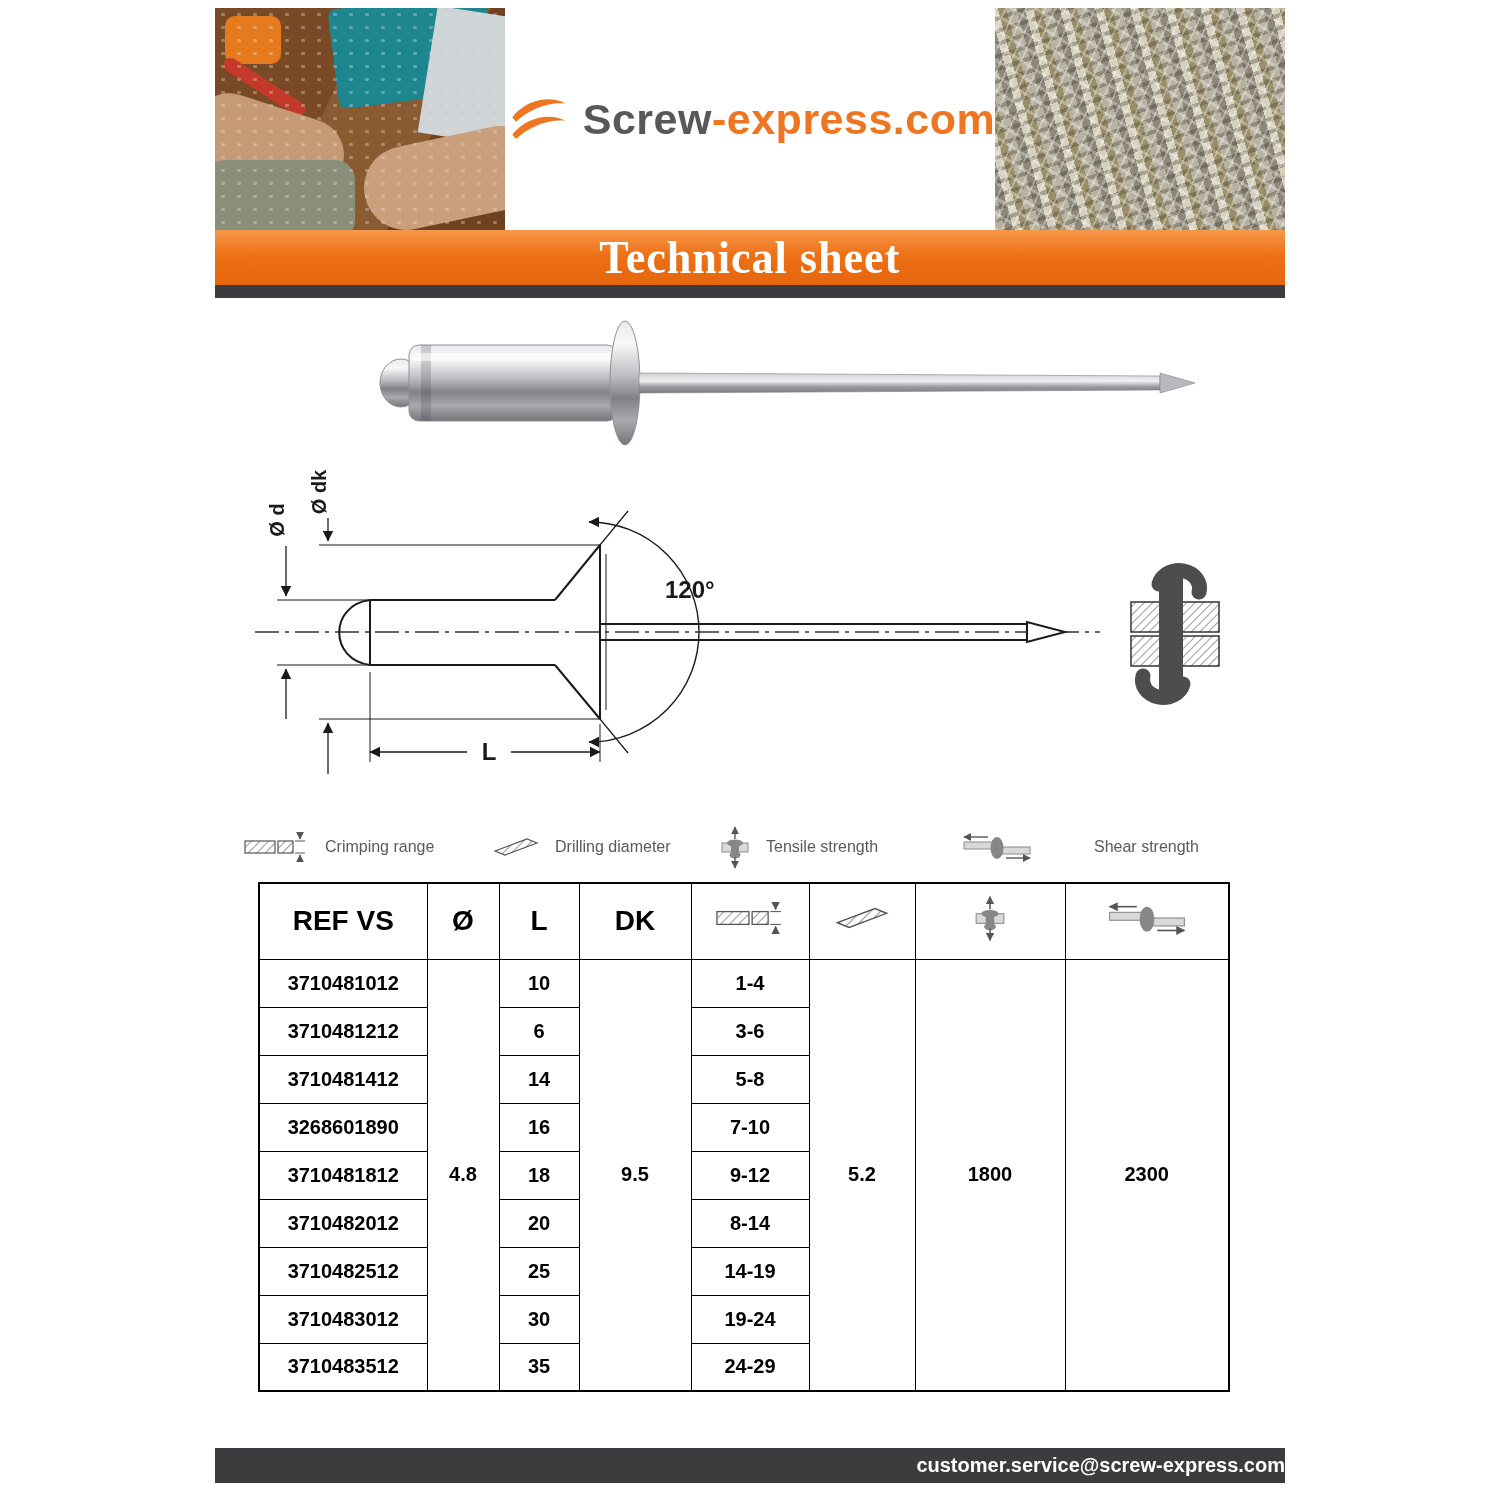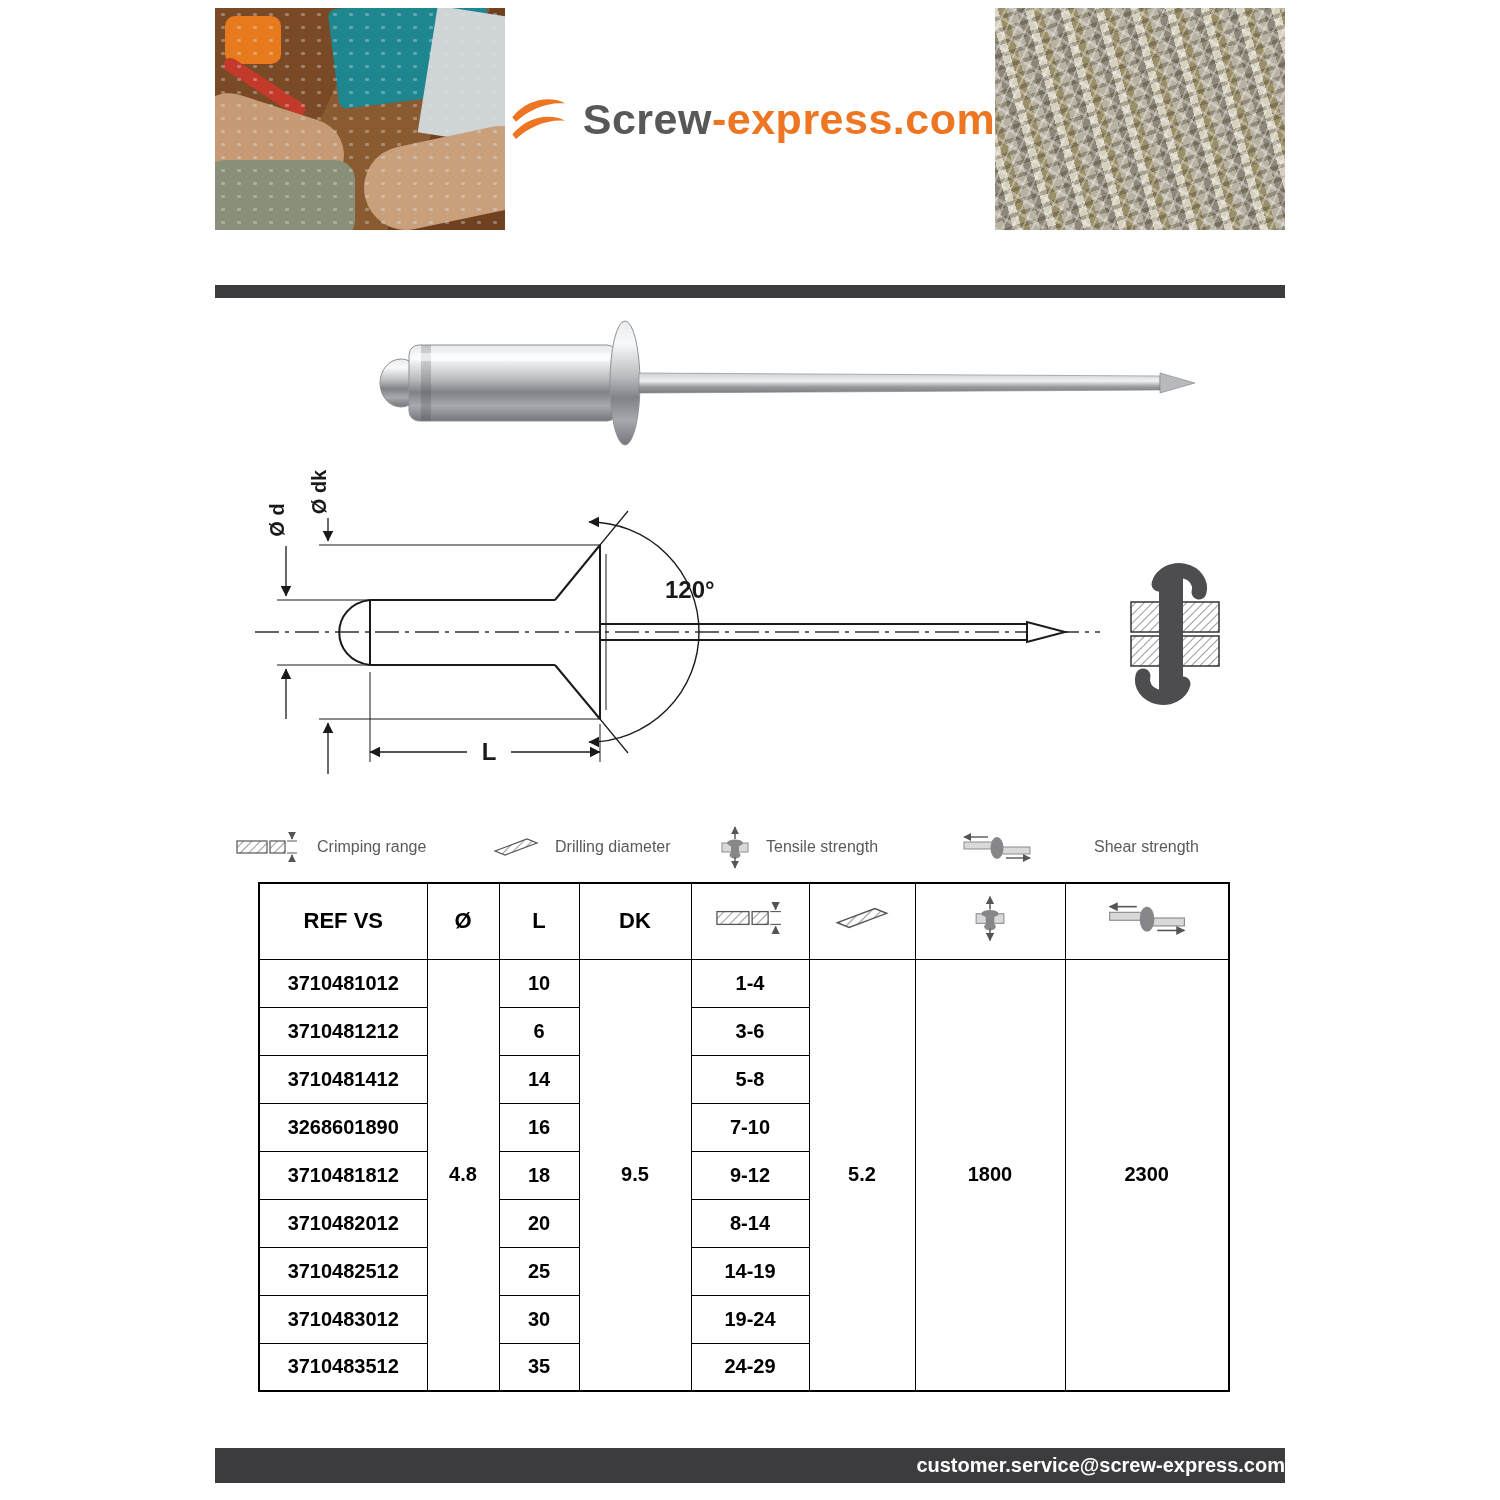--- a/index.html
+++ b/index.html
@@ -40,29 +40,29 @@
   .banner-shadow{position:absolute;top:285px;left:0;width:1070px;height:13px;background:#3c3c3e}
 
   
   .product-photo{position:absolute;top:305px;left:0}
   .tech-drawing{position:absolute;top:462px;left:0}
   .tech-drawing text{font-family:"Liberation Sans",sans-serif;font-weight:700;fill:#1a1a1a}
 
   
   .legend{position:absolute;top:822px;left:0;width:1070px;height:50px}
   .lg-item{position:absolute;display:flex;align-items:center;gap:16px;color:#5a5a5a;font-size:16px;top:0;height:50px}
-  .lg-1{left:20px}.lg-2{left:278px}.lg-3{left:505px}.lg-4{left:745px;gap:60px}
+  .lg-1{left:28px}.lg-2{left:278px}.lg-3{left:505px}.lg-4{left:745px;gap:60px}
 
   
   .table-wrap{position:absolute;top:882px;left:43px}
   .spec-table{border-collapse:collapse;table-layout:fixed;width:970px;background:#fff;border:2px solid #000}
   .spec-table th,.spec-table td{border:1.6px solid #000;text-align:center;vertical-align:middle;font-weight:700;color:#000;padding:0}
   .spec-table thead tr{height:76px}
   .spec-table tbody tr{height:48px}
-  .spec-table th{font-size:22px}
+  .spec-table th{font-size:28px}
   .spec-table td{font-size:20px}
 
   
   .footer{position:absolute;top:1448px;left:0;width:1070px;height:35px;background:#3c3c3e;
           display:flex;justify-content:flex-end;align-items:center;}
   .footer span{color:#fff;font-weight:700;font-size:20px}
 </style>
 </head>
 <body>
 
@@ -113,20 +113,23 @@
         <path d="M8 28 C24 8 50 4 66 13 C46 11 26 20 12 33 Z" fill="#ee7623"></path>
         <path d="M8 47 C24 27 50 23 66 32 C46 30 26 39 12 52 Z" fill="#ee7623"></path>
       </svg>
       <span class="logo-text"><span class="logo-gray">Screw</span><span class="logo-orange">-express.com</span></span>
     </div>
     <div class="photo photo-right">
       <div class="pr-glint"></div>
     </div>
   </div>
 
+  <div class="banner">
+    <span>Technical sheet</span>
+  </div>
   <div class="banner-shadow"></div>
 
   <div class="product-photo">
     <svg width="1070" height="155" viewBox="0 0 1070 155">
       <g stroke="#8f9195" stroke-width="1">
         <ellipse cx="186" cy="78" rx="21" ry="24" fill="url(#gMetal)"></ellipse>
         <rect x="194" y="40" width="208" height="76" rx="10" fill="url(#gMetal)"></rect>
         <rect x="206" y="40" width="10" height="76" fill="rgba(70,70,75,.22)" stroke="none"></rect>
         <rect x="198" y="48" width="200" height="8" rx="4" fill="rgba(255,255,255,.55)" stroke="none"></rect>
         <ellipse cx="410" cy="78" rx="15" ry="62" fill="url(#gMetal)"></ellipse>

